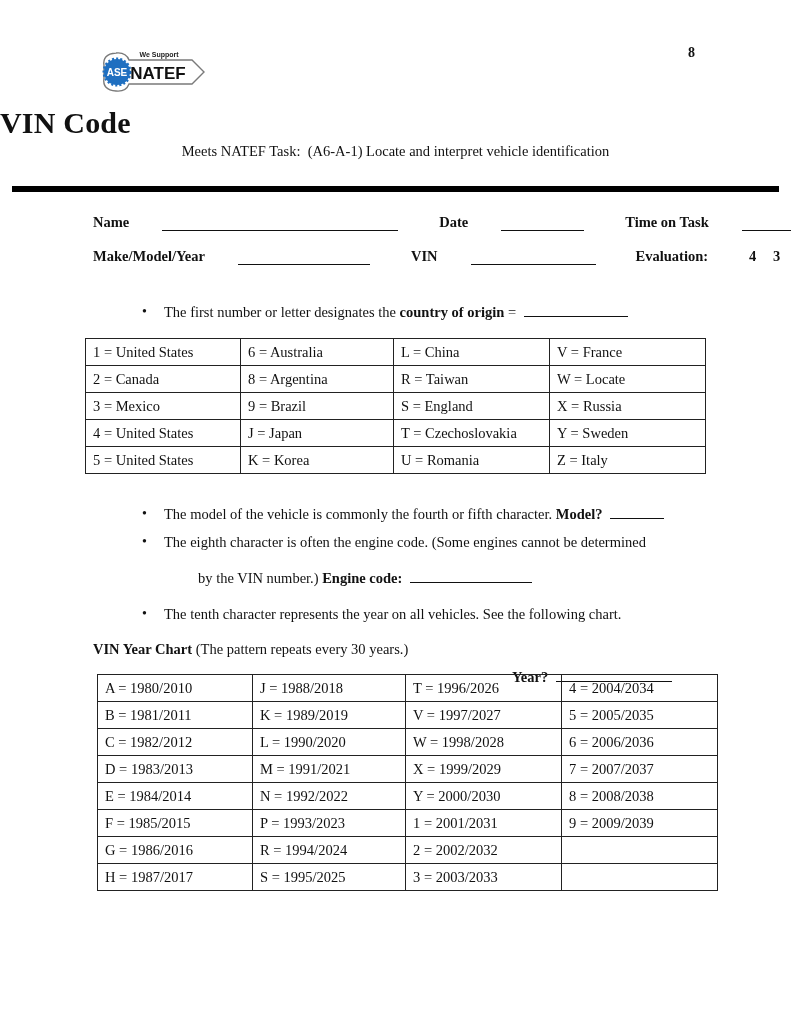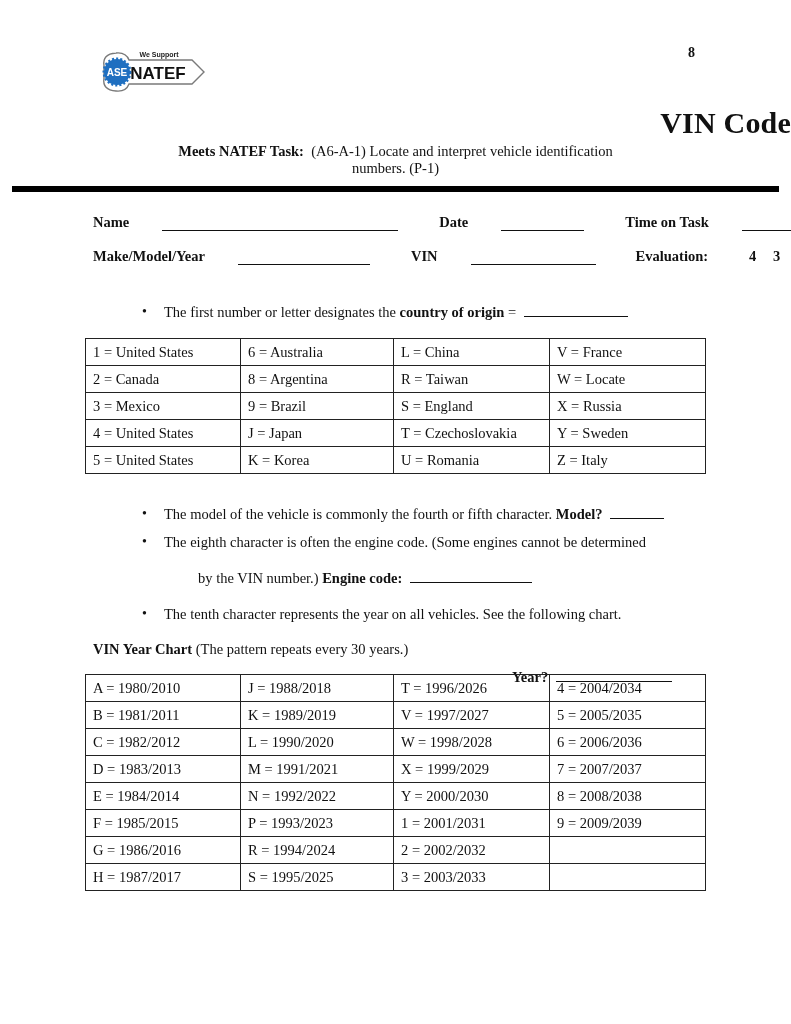--- a/index.html
+++ b/index.html
@@ -12,28 +12,28 @@
   }
   .abs { position: absolute; }
 
   
   .logo { left: 96px; top: 44px; width: 112px; height: 58px; }
   .logo svg { width: 100%; height: 100%; display: block; }
 
   .page-num { left: 688px; top: 45px; font-weight: bold; font-size: 14px; }
 
   .title {
-    left: 0; width: 791px; top: 106px; text-align: right;
+    left: 0; width: 791px; top: 106px; text-align: left;
     font-weight: bold; font-size: 30px; letter-spacing: 0.2px;
   }
   .subtitle {
     left: 0; width: 791px; top: 143px; text-align: center;
     font-size: 14.5px; line-height: 17px;
   }
-  .subtitle b { font-weight: bold; margin-top: 23px; }
+  .subtitle b { font-weight: normal; margin-top: 23px; }
 
   .rule { left: 12px; top: 186px; width: 767px; height: 6px; background: #000; }
 
   .form-row {
     left: 93px; font-size: 14.5px; font-weight: bold; white-space: nowrap;
     display: flex; align-items: flex-end; gap: 28px;
   }
   .form-row .lbl { font-weight: bold; }
   .blank {
     display: inline-block; border-bottom: 1.2px solid #111; height: 14px;
@@ -74,21 +74,20 @@
     <text x="62" y="35" font-family="Liberation Sans, sans-serif" font-size="17" font-weight="bold" fill="#111" text-anchor="middle">NATEF</text>
   </svg>
 </div>
 
 <div class="abs page-num">8</div>
 
 <div class="abs title">VIN Code</div>
 
 <div class="abs subtitle">
   <div><b>Meets NATEF Task:</b>&nbsp; <span>(A6-A-1)  Locate and interpret vehicle identification</span></div>
-  <div>numbers.  (P-1)</div>
 </div>
 
 <div class="abs rule"></div>
 
 <div class="abs form-row" style="top:214px;">
   <span class="lbl">Name</span>
   <span class="blank" style="width:236px;"></span>
   <span class="lbl">Date</span>
   <span class="blank" style="width:83px;"></span>
   <span class="lbl">Time on Task</span>
@@ -177,21 +176,21 @@
 </div>
 
 <div class="abs bullet-line" style="left:93px; top:641px;">
   <b>VIN Year Chart</b><span> (The pattern repeats every 30 years.)</span>
 </div>
 <div class="abs bullet-line" style="left:512px; top:641px;margin-top:28px;">
   <b>Year?</b>
   <span class="inline-blank" style="width:116px;"></span>
 </div>
 
-<table class="grid" style="left:85px; top:674px; width:620px;">
+<table class="grid" style="left:97px; top:674px; width:620px;">
   <colgroup>
       <col style="width:155px">
       <col style="width:153px">
       <col style="width:156px">
       <col style="width:156px">
     </colgroup>
   <tbody>
     <tr>
       <td>A = 1980/2010</td>
       <td>J = 1988/2018</td>

